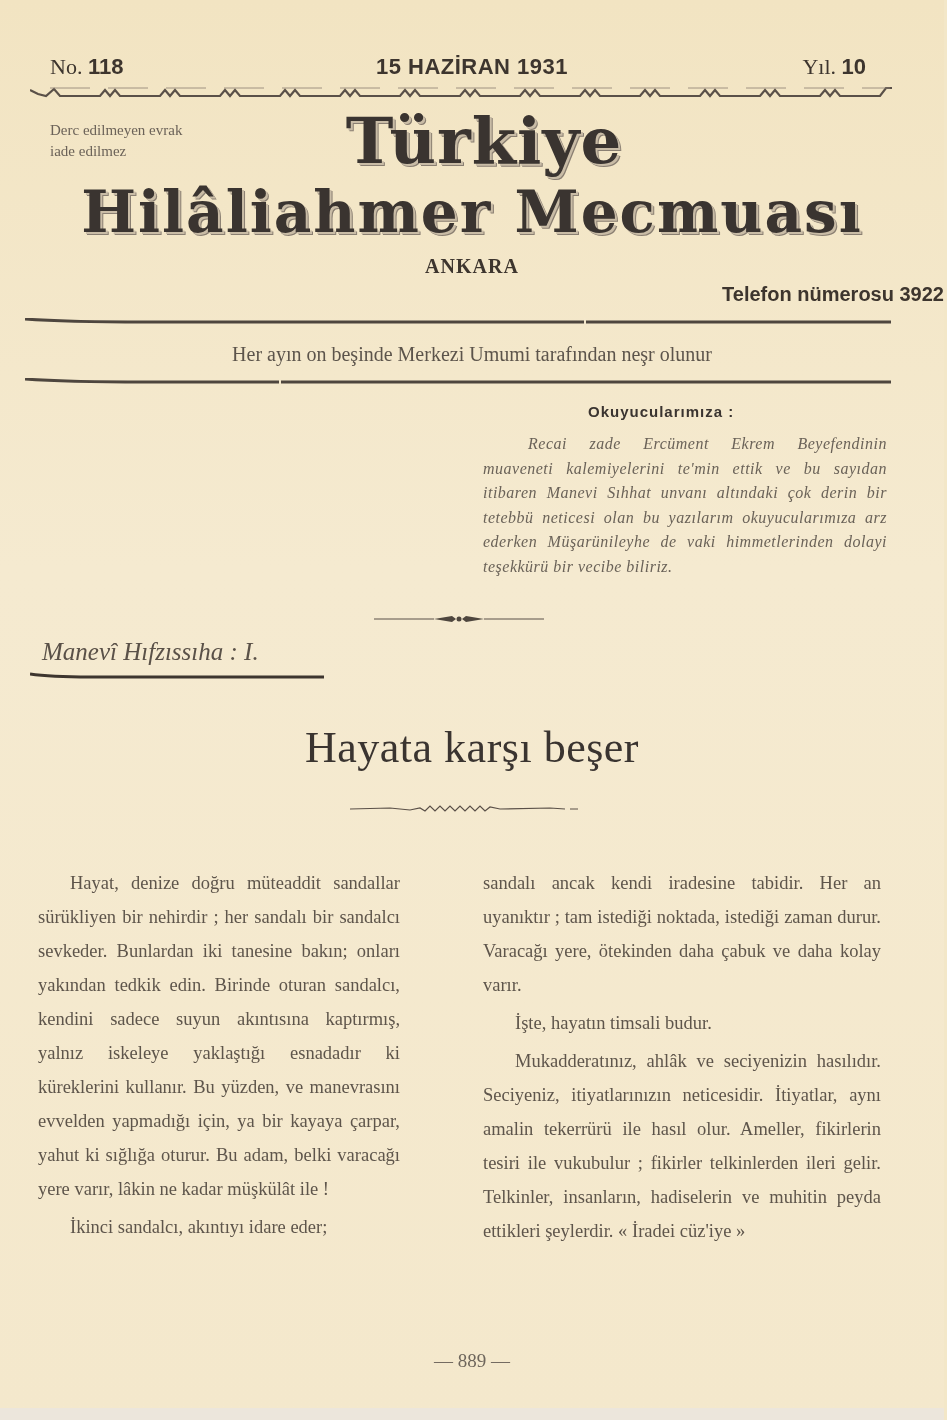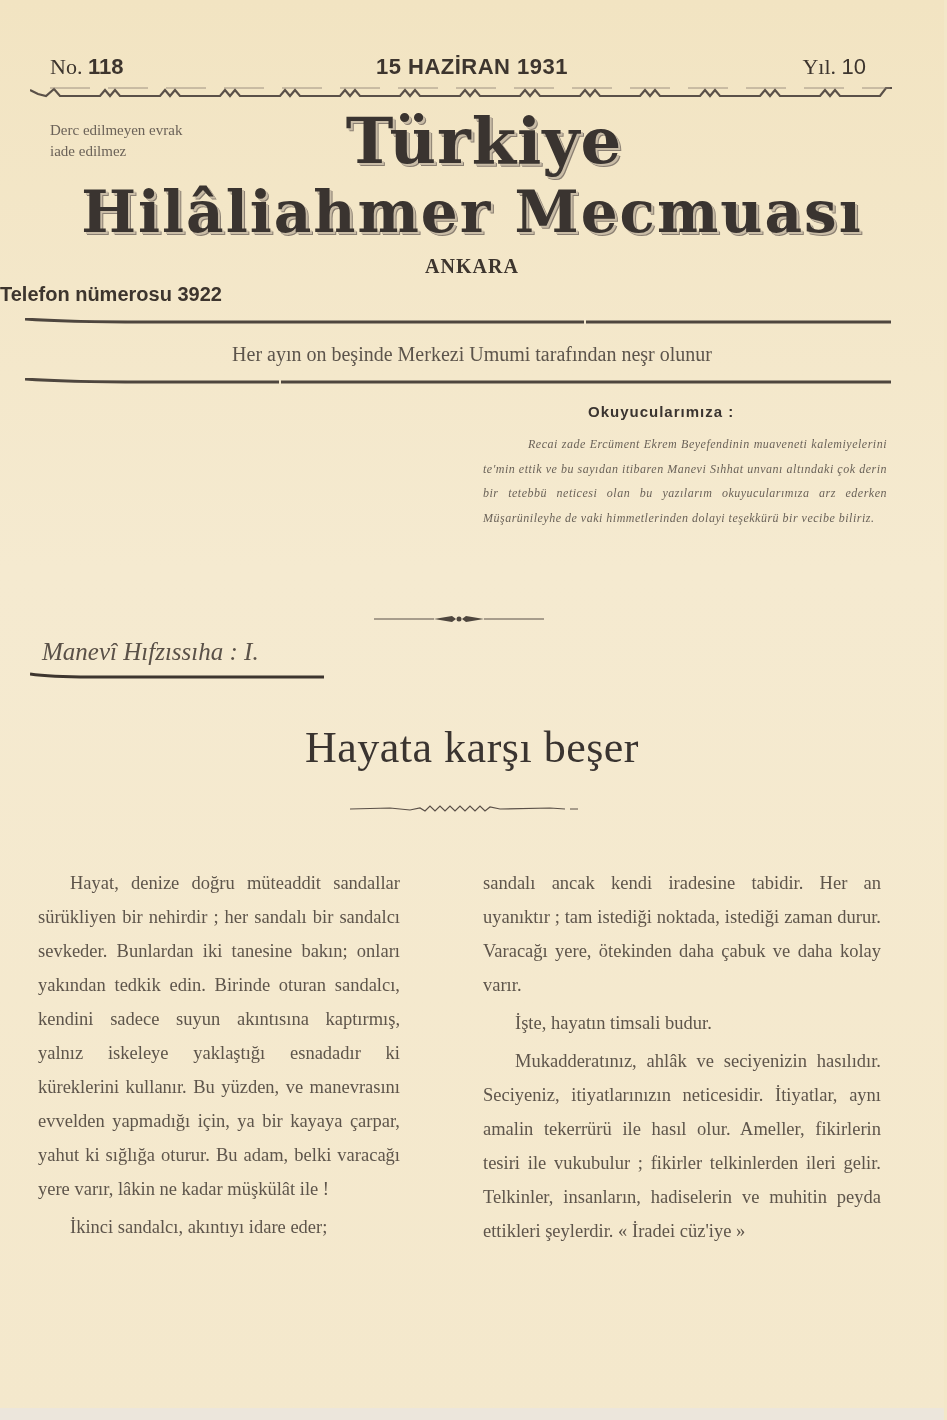--- a/index.html
+++ b/index.html
@@ -18,54 +18,54 @@
     }
     .abs { position: absolute; }
 
     
     .issue-no { left: 50px; top: 54px; font-size: 22px; color: #3d352e; }
     .issue-no .lbl { font-family: "Liberation Serif", serif; font-weight: normal; }
     .issue-no .val { font-family: "Liberation Sans", sans-serif; font-weight: bold; }
     .issue-date { left: 0; right: 0; top: 54px; text-align: center; font-size: 22px; font-weight: bold;
       font-family: "Liberation Sans", sans-serif; color: #3d352e; letter-spacing: 0.5px; }
     .issue-year { right: 78px; top: 54px; font-size: 22px; color: #3d352e; }
-    .issue-year .val { font-family: "Liberation Sans", sans-serif; font-weight: normal; }
+    .issue-year .val { font-family: "Liberation Sans", sans-serif; font-weight: bold; }
 
     .wavy-rule { left: 30px; top: 84px; width: 862px; height: 16px; }
 
     .side-note { font-size: 15px; line-height: 21px; text-align: left; color: #6b6258; }
     .note-left { left: 50px; top: 120px; width: 220px; }
     .note-right { left: 612px; top: 118px; width: 290px; }
     .note-right .sc { font-variant: small-caps; letter-spacing: 1px; }
 
     .brand-line1 {
       left: 0; right: 0; top: 103px; text-align: center;
       font-family: "DejaVu Serif", serif; font-weight: bold; font-size: 64px; color: #3a3430;
       text-shadow: 2px 2px 0 #c9bca6, 3px 3px 0 #8a7f72; letter-spacing: 1px; margin-left: 24px;
     }
     .brand-line2 {
       left: 0; right: 0; top: 178px; text-align: center;
       font-family: "DejaVu Serif", serif; font-weight: bold; font-size: 58px; color: #3a3430;
       text-shadow: 2px 2px 0 #c9bca6, 3px 3px 0 #8a7f72; letter-spacing: 2px;
     }
     .city { left: 0; right: 0; top: 255px; text-align: center; font-size: 20px; font-weight: bold;
       font-family: "Liberation Serif", serif; color: #3d352e; letter-spacing: 1px; }
-    .phone { left: 0; right: 0; top: 283px; text-align: left; font-size: 20px; font-weight: bold;
+    .phone { left: 0; right: 0; top: 283px; text-align: right; font-size: 20px; font-weight: bold;
       font-family: "Liberation Sans", sans-serif; color: #3d352e; }
 
     .thick-rule { left: 25px; width: 866px; height: 7px; }
     .rule-1 { top: 318px; }
     .rule-2 { top: 378px; }
 
     .published { left: 0; right: 0; top: 343px; text-align: center; font-size: 20px; color: #5c544b; }
 
     
     .notice-title { left: 588px; top: 403px; font-family: "Liberation Sans", sans-serif; font-weight: bold;
       font-size: 15px; letter-spacing: 1px; color: #3a3430; }
-    .notice-body { left: 483px; top: 432px; width: 404px; font-style: italic; font-size: 12px;
+    .notice-body { left: 483px; top: 432px; width: 404px; font-style: italic; font-size: 16px;
       line-height: 24.5px; text-align: justify; color: #6a6258; letter-spacing: 0.5px; }
     .notice-body p { margin: 0; text-indent: 45px; }
 
     .orn-1 { left: 374px; top: 612px; width: 170px; height: 14px; }
 
     .series-title { left: 42px; top: 638px; font-style: italic; font-size: 25px; color: #5a5148; }
     .series-rule { left: 30px; top: 672px; width: 294px; height: 8px; }
 
     .article-title { left: 0; right: 0; top: 722px; text-align: center; font-size: 44px; color: #3a3430;
       font-family: "Liberation Serif", serif; letter-spacing: 0.5px; }
@@ -152,15 +152,16 @@
     <p class="indent">Hayat, denize doğru müteaddit sandallar sürükliyen bir nehirdir ; her sandalı bir sandalcı sevkeder. Bunlardan iki tanesine bakın; onları yakından tedkik edin. Birinde oturan sandalcı, kendini sadece suyun akıntısına kaptırmış, yalnız iskeleye yaklaştığı esnadadır ki küreklerini kullanır. Bu yüzden, ve manevrasını evvelden yapmadığı için, ya bir kayaya çarpar, yahut ki sığlığa oturur. Bu adam, belki varacağı yere varır, lâkin ne kadar müşkülât ile !</p>
     <p class="indent gap">İkinci sandalcı, akıntıyı idare eder;</p>
   </div>
 
   <div class="abs column col-right">
     <p>sandalı ancak kendi iradesine tabidir. Her an uyanıktır ; tam istediği noktada, istediği zaman durur. Varacağı yere, ötekinden daha çabuk ve daha kolay varır.</p>
     <p class="indent gap">İşte, hayatın timsali budur.</p>
     <p class="indent gap">Mukadderatınız, ahlâk ve seciyenizin hasılıdır. Seciyeniz, itiyatlarınızın neticesidir. İtiyatlar, aynı amalin tekerrürü ile hasıl olur. Ameller, fikirlerin tesiri ile vukubulur ; fikirler telkinlerden ileri gelir. Telkinler, insanların, hadiselerin ve muhitin peyda ettikleri şeylerdir. « İradei cüz'iye »</p>
   </div>
 
+  <div class="abs page-number">— 889 —</div>
 
   <div class="page-bottom-strip"></div>
 </div>
 
 </body></html>

